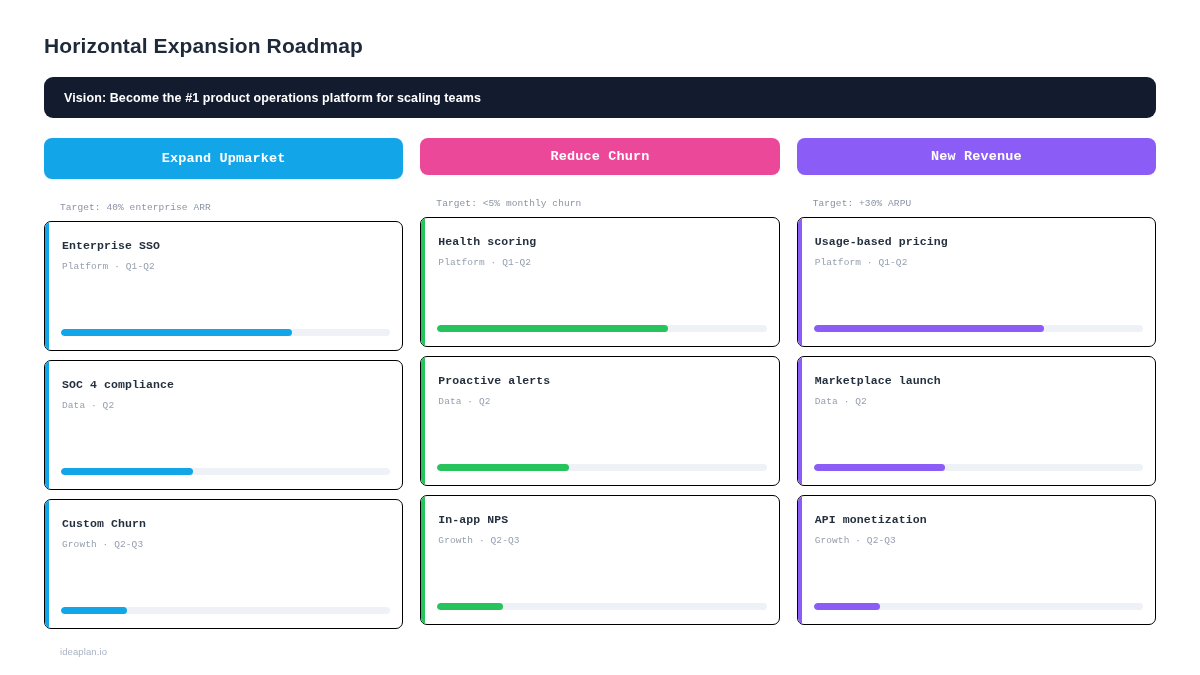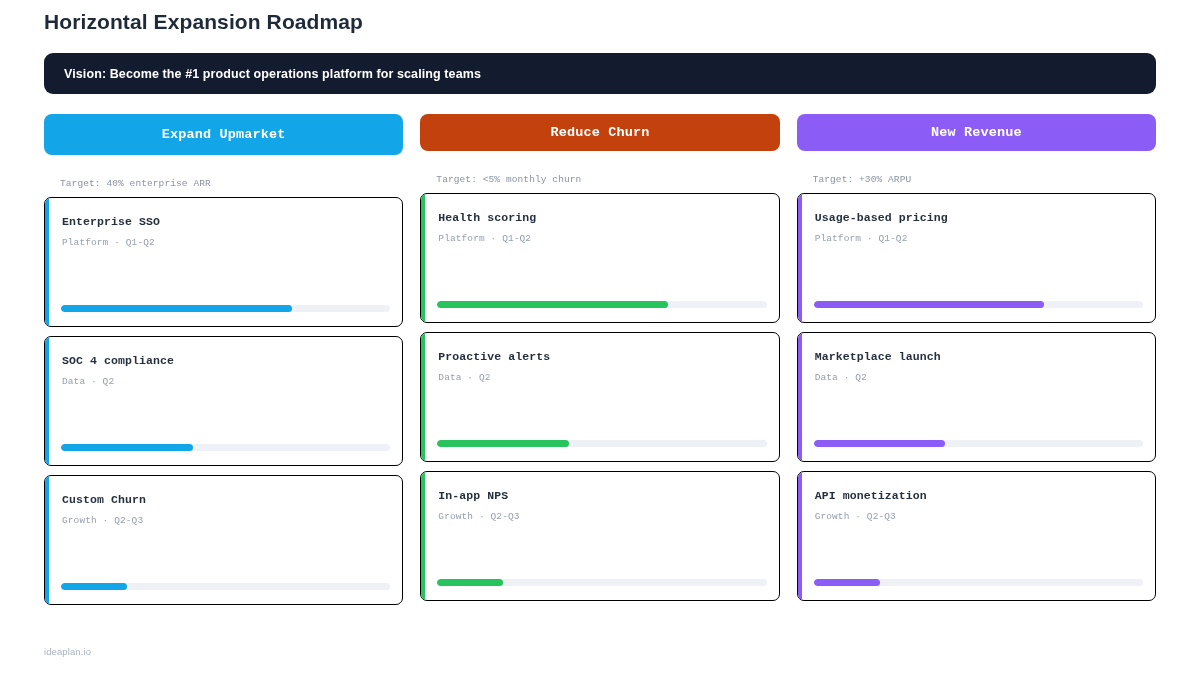--- a/index.html
+++ b/index.html
@@ -16,21 +16,21 @@
   }
   .page {
     position: relative;
     width: 1200px;
     height: 675px;
     box-sizing: border-box;
     padding: 0 44px;
   }
   .page-title {
     margin: 0;
-    padding-top: 8px;
+    padding-top: 32px;
     font-size: 21px;
     font-weight: bold;
     letter-spacing: 0.1px;
     color: #1e2a3a;
     line-height: 28px;
   }
   .vision-banner {
     margin-top: 17px;
     height: 41px;
     background: #131c2e;
@@ -129,21 +129,21 @@
     background: #eef2f7;
     border-radius: 4px;
     overflow: hidden;
   }
   .progress-fill {
     height: 100%;
     border-radius: 4px;
   }
   .footer {
     position: absolute;
-    left: 44px;
+    left: 60px;
     bottom: 18px;
     font-size: 9.5px;
     color: #aab3c4;
     letter-spacing: 0.1px;
   }
 </style>
 </head>
 <body style="background: rgb(255, 255, 255);">
 
 <div class="page">
@@ -197,21 +197,21 @@
             <div class="progress-track">
               <div class="progress-fill" style="width: 20%; background: rgb(18, 165, 232);"></div>
             </div>
           </div>
         </div>
 
       </div>
     </div>
 
     <div class="column">
-      <div class="col-header short" style="background: #c2410c;">Reduce Churn</div>
+      <div class="col-header short" style="background: #ec4899;">Reduce Churn</div>
       <div class="col-target">Target: &lt;5% monthly churn</div>
       <div class="cards">
 
         <div class="card">
           <div class="card-stripe" style="background: rgb(39, 196, 94);"></div>
           <div class="card-body">
             <div class="card-title">Health scoring</div>
             <div class="card-meta">Platform · Q1-Q2</div>
           </div>
           <div class="progress-wrap">

